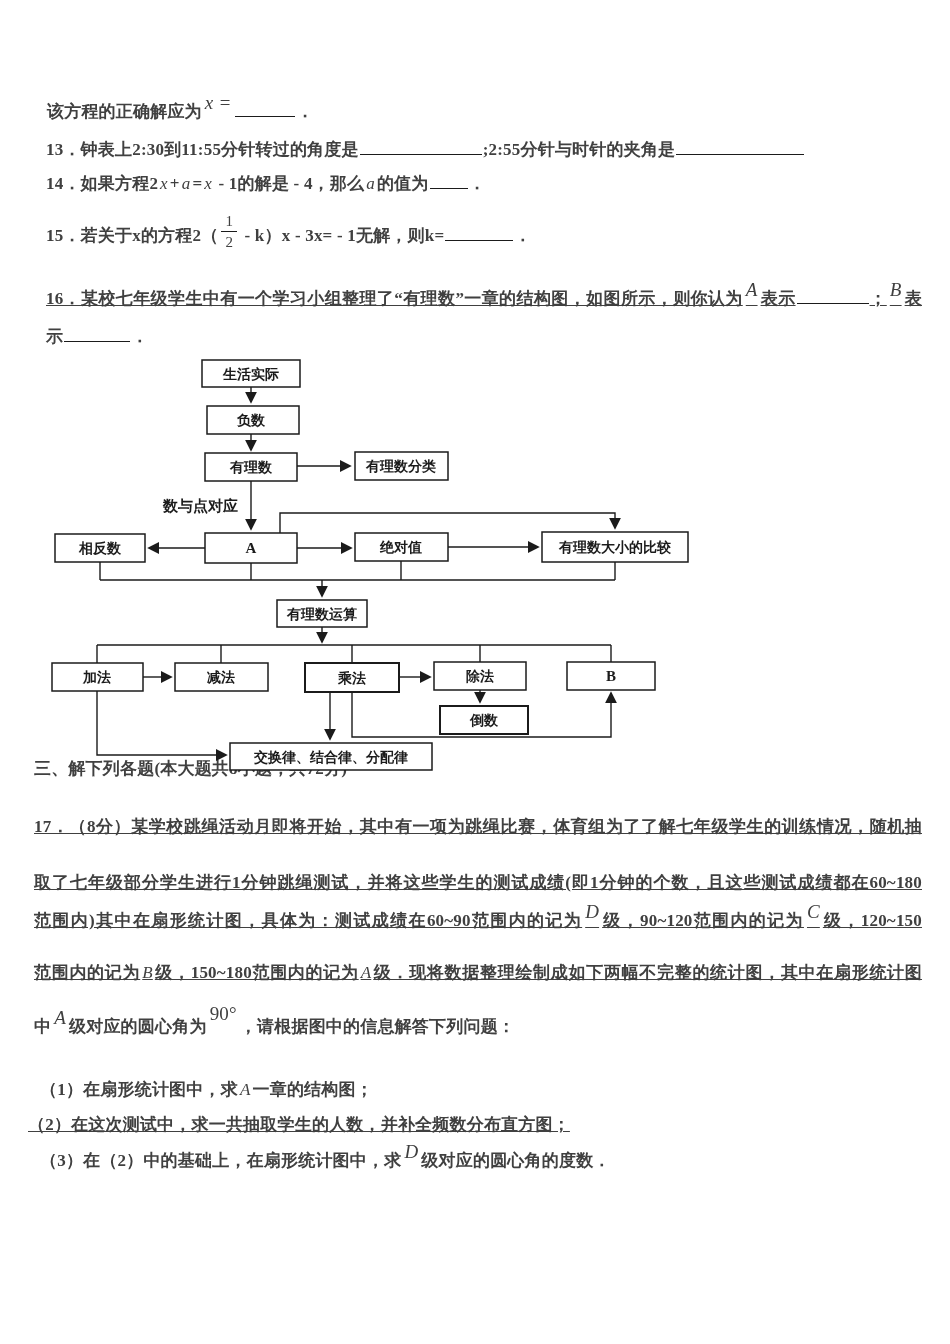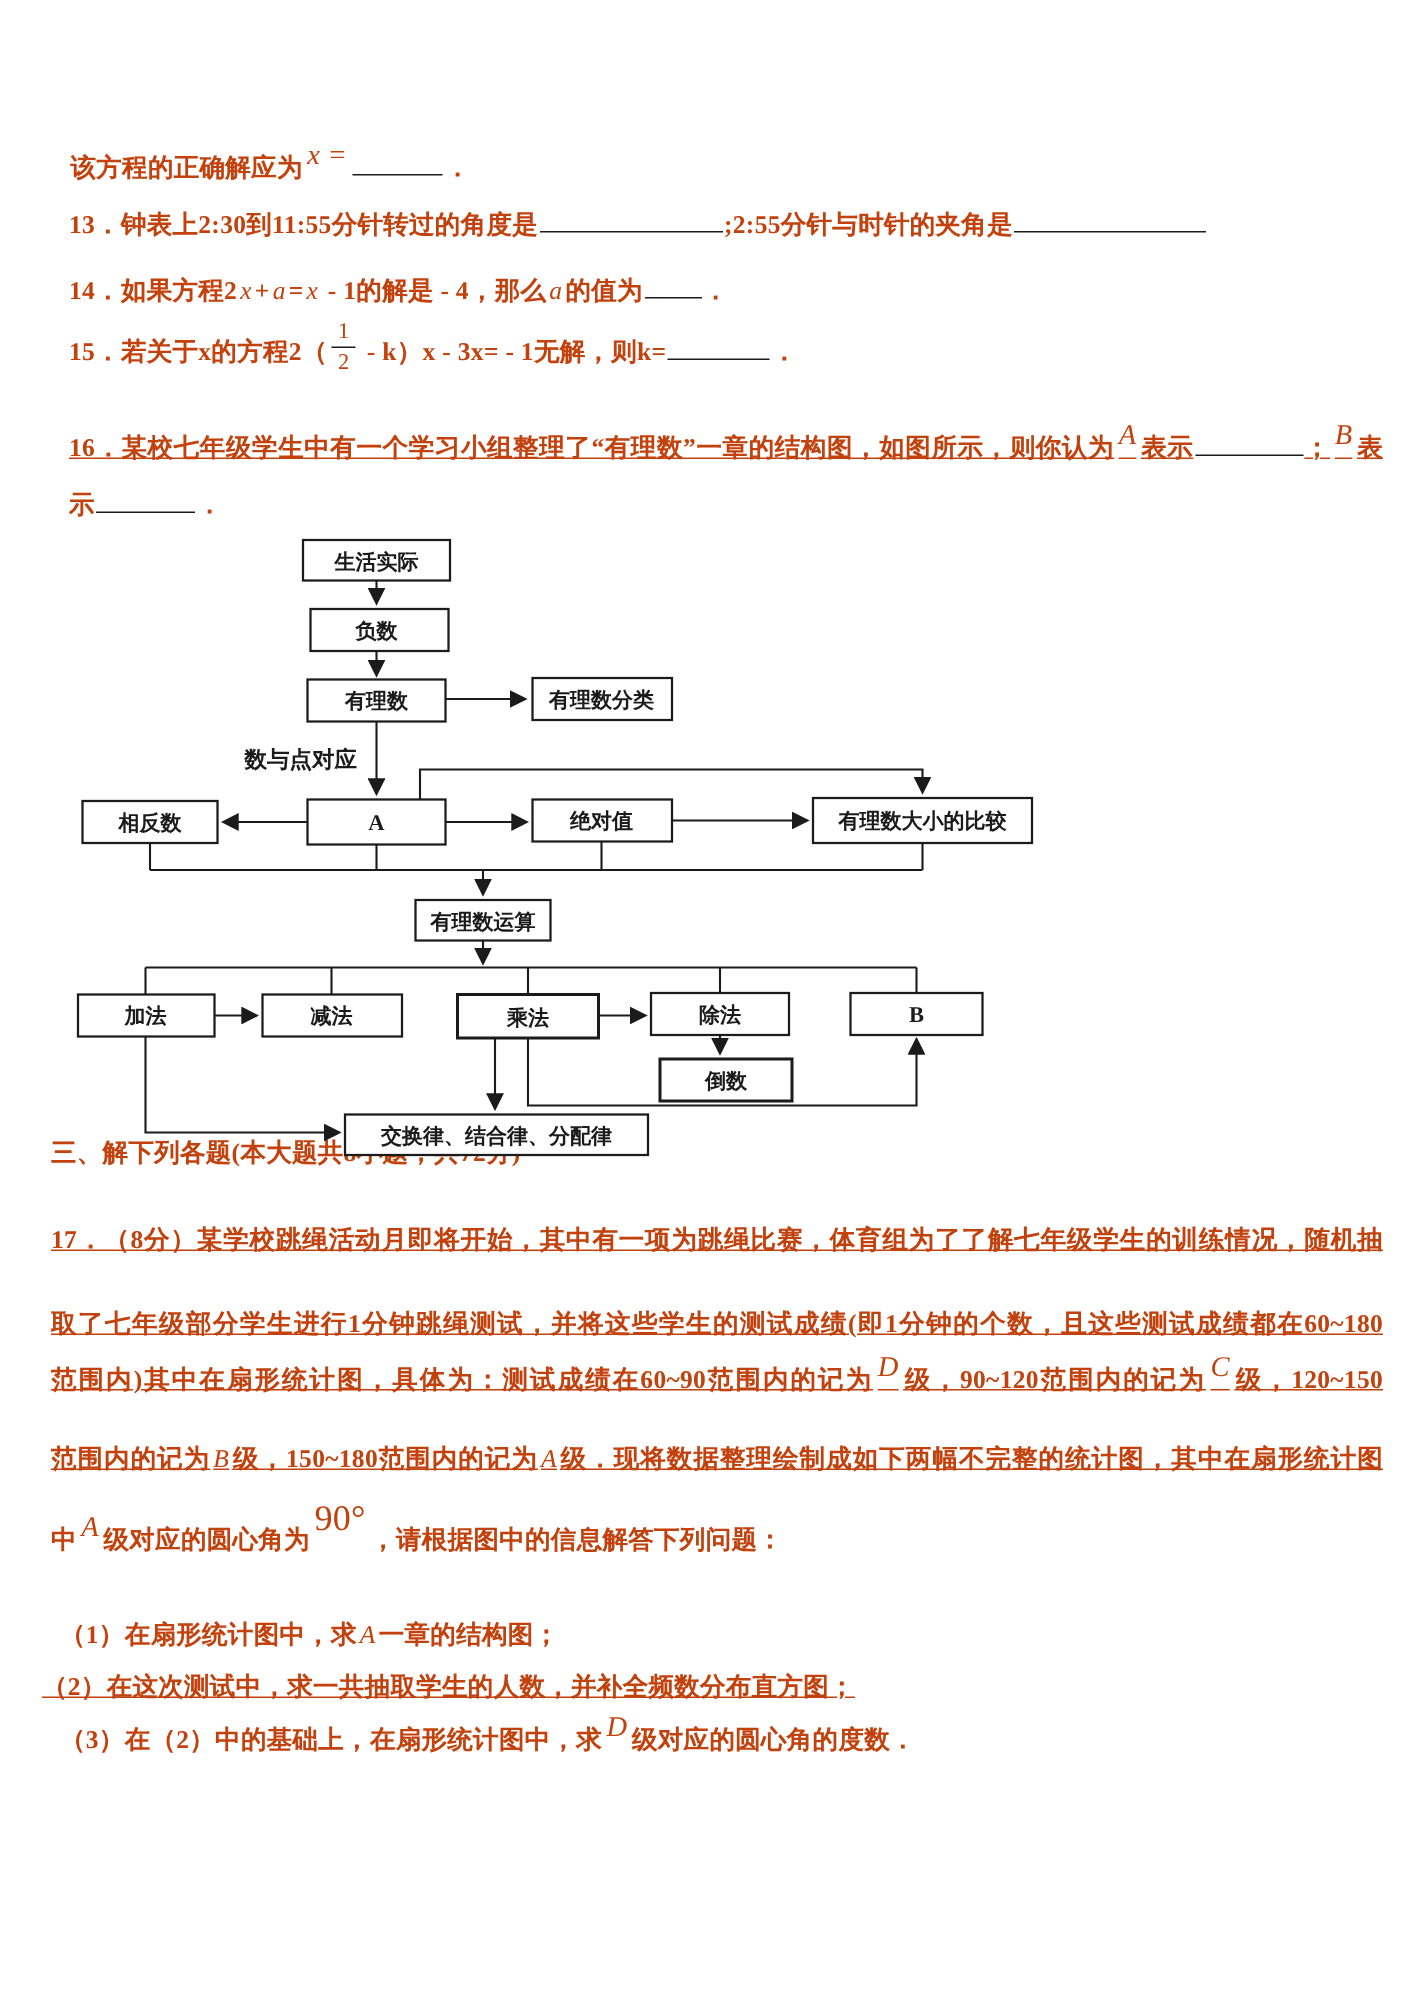--- a/index.html
+++ b/index.html
@@ -7,21 +7,21 @@
     position:relative;
     width:950px;height:1344px;
     background:#ffffff;
     overflow:hidden;
     font-family:"Liberation Serif", serif;
     color:#1b1b1b;
   }
   .line{
     position:absolute;
     font:bold 17px/23px "Liberation Serif", serif;
-    color:#c2410c;
+    color:#404040;
     letter-spacing:0.2px;
     white-space:nowrap;
   }
   .line.just{
     white-space:normal;
     text-align:justify;
     text-align-last:justify;
     text-justify:inter-character;
     text-decoration:underline;
   }
@@ -34,21 +34,21 @@
   .msup{
     font-family:"Liberation Serif", serif;
     font-style:italic;font-weight:normal;
     font-size:19px;
     position:relative;top:-8px;
     padding:0 3px;
   }
   .sup{
     font-family:"Liberation Serif", serif;
     font-weight:normal;
-    font-size:24px;
+    font-size:19px;
     position:relative;top:-12px;
     padding:0 3px;
   }
   .bl{
     display:inline-block;
     height:1.02em;
     border-bottom:1.7px solid #1b1b1b;
     margin:0 1px;
     vertical-align:baseline;
   }
@@ -77,21 +77,21 @@
   svg line, svg polyline{stroke:#1b1b1b;stroke-width:1.4;fill:none;}
 </style>
 </head>
 <body>
 
 <div class="page">
 
   <div id="doc-lines">
       <div class="line" style="top: 99px; left: 47px;"><span class="tx">该方程的正确解应为</span><span class="msup">x =</span><span class="bl" style="width: 60px;"></span><span class="tx">．</span></div>
       <div class="line" style="top: 137px; left: 46px;"><span class="tx">13．钟表上2:30到11:55分针转过的角度是</span><span class="bl" style="width: 122px;"></span><span class="tx">;2:55分针与时针的夹角是</span><span class="bl" style="width: 128px;"></span></div>
-      <div class="line" style="top: 171px; left: 46px; margin-top: 10px;"><span class="tx">14．如果方程2</span><span class="m">x</span><span class="tx">+</span><span class="m">a</span><span class="tx">=</span><span class="m">x</span><span class="tx"> - 1的解是 - 4，那么</span><span class="m">a</span><span class="tx">的值为</span><span class="bl" style="width: 38px;"></span><span class="tx">．</span></div>
+      <div class="line" style="top: 171px; left: 46px;"><span class="tx">14．如果方程2</span><span class="m">x</span><span class="tx">+</span><span class="m">a</span><span class="tx">=</span><span class="m">x</span><span class="tx"> - 1的解是 - 4，那么</span><span class="m">a</span><span class="tx">的值为</span><span class="bl" style="width: 38px;"></span><span class="tx">．</span></div>
       <div class="line" style="top: 212px; left: 46px;"><span class="tx">15．若关于x的方程2（</span><span class="fr"><span class="n">1</span><span class="d">2</span></span><span class="tx"> - k）x - 3x= - 1无解，则k=</span><span class="bl" style="width: 68px;"></span><span class="tx">．</span></div>
       <div class="line just" style="top: 286px; left: 46px; width: 876px;"><span class="tx">16．某校七年级学生中有一个学习小组整理了“有理数”一章的结构图，如图所示，则你认为</span><span class="msup">A</span><span class="tx">表示</span><span class="bl" style="width: 72px;"></span><span class="tx">；</span><span class="msup">B</span><span class="tx">表</span></div>
       <div class="line" style="top: 324px; left: 46px;"><span class="tx">示</span><span class="bl" style="width: 66px;"></span><span class="tx">．</span></div>
       <div class="line" style="top: 757px; left: 34px;"><span class="tx">三、解下列各题(本大题共8小题，共72分)</span></div>
       <div class="line just" style="top: 815px; left: 34px; width: 888px;"><span class="tx">17．（8分）某学校跳绳活动月即将开始，其中有一项为跳绳比赛，体育组为了了解七年级学生的训练情况，随机抽</span></div>
       <div class="line just" style="top: 871px; left: 34px; width: 888px;"><span class="tx">取了七年级部分学生进行1分钟跳绳测试，并将这些学生的测试成绩(即1分钟的个数，且这些测试成绩都在60~180</span></div>
       <div class="line just" style="top: 908px; left: 34px; width: 888px;"><span class="tx">范围内)其中在扇形统计图，具体为：测试成绩在60~90范围内的记为</span><span class="msup">D</span><span class="tx">级，90~120范围内的记为</span><span class="msup">C</span><span class="tx">级，120~150</span></div>
       <div class="line just" style="top: 961px; left: 34px; width: 888px;"><span class="tx">范围内的记为</span><span class="m">B</span><span class="tx">级，150~180范围内的记为</span><span class="m">A</span><span class="tx">级．现将数据整理绘制成如下两幅不完整的统计图，其中在扇形统计图</span></div>
       <div class="line" style="top: 1014px; left: 34px;"><span class="tx">中</span><span class="msup">A</span><span class="tx">级对应的圆心角为</span><span class="sup">90°</span><span class="tx">，请根据图中的信息解答下列问题：</span></div>
       <div class="line" style="top: 1078px; left: 40px;"><span class="tx">（1）在扇形统计图中，求</span><span class="m">A</span><span class="tx">一章的结构图；</span></div>

